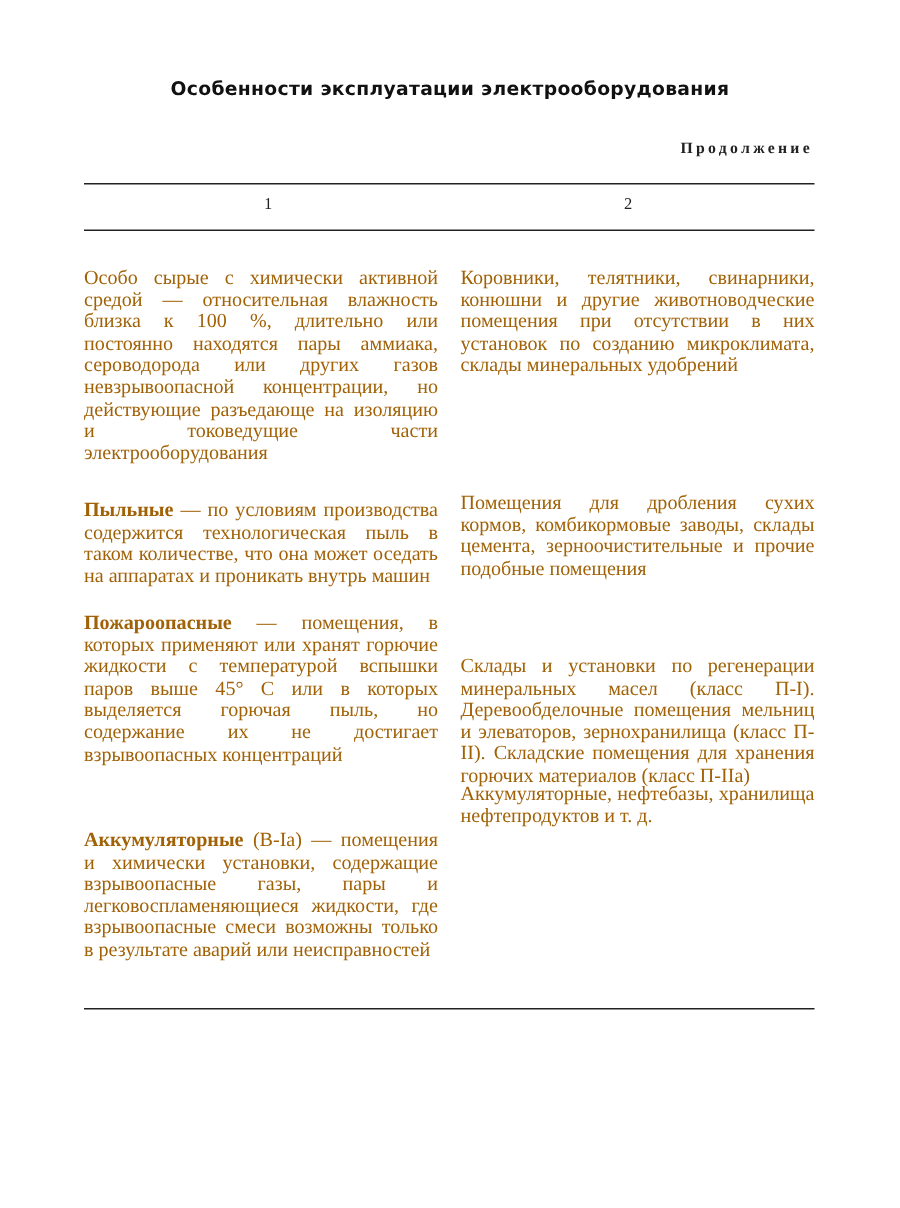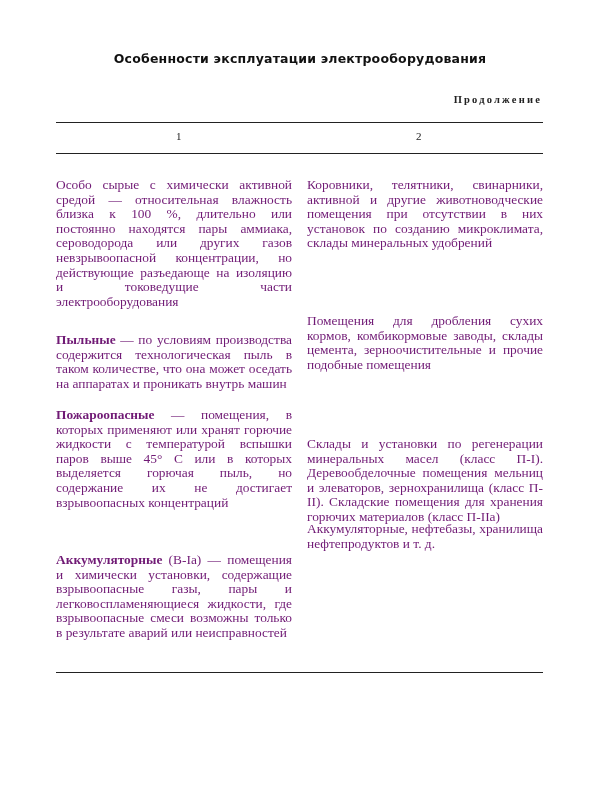--- a/index.html
+++ b/index.html
@@ -58,21 +58,21 @@
     .colnum.c2 { left: 416px; }
 
     .cell {
       position: absolute;
       width: 236px;
       font-family: "Liberation Serif", "DejaVu Serif", serif;
       font-size: 13.4px;
       line-height: 14.6px;
       text-align: justify;
       text-align-last: left;
-      color: #701a75;
+      color: #a16207;
       hyphens: manual;
     }
     .cell.left { left: 56px; }
     .cell.right { left: 307px; }
     .term { font-weight: bold; }
   </style>
 </head>
 <body>
 
 <div class="page-title">Особенности эксплуатации электрооборудования</div>
@@ -80,28 +80,28 @@
 
 <div class="rule top"></div>
 <div class="colnum c1">1</div>
 <div class="colnum c2">2</div>
 <div class="rule mid"></div>
 
 <div>
   <div class="cell left" style="top:178px;">
     <span class="term" style="font-weight:normal;">Особо сырые с химически активной средой</span><span> — относительная влажность близка к 100 %, длительно или постоянно находятся пары аммиака, сероводорода или других газов невзрывоопасной концентрации, но действующие разъедающе на изоляцию и токоведущие части электрооборудования</span>
   </div>
-  <div class="cell right" style="top:178px;">Коровники, телятники, свинарники, активной и другие животноводческие помещения при отсутствии в них установок по созданию микроклимата, склады минеральных удобрений</div>
+  <div class="cell right" style="top:178px;">Коровники, телятники, свинарники, конюшни и другие животноводческие помещения при отсутствии в них установок по созданию микроклимата, склады минеральных удобрений</div>
 </div>
 
 <div>
   <div class="cell left" style="top:333px;">
     <span class="term">Пыльные</span><span> — по условиям производства содержится технологическая пыль в таком количестве, что она может оседать на аппаратах и проникать внутрь машин</span>
   </div>
-  <div class="cell right" style="top:314px;">Помещения для дробления сухих кормов, комбикормовые заводы, склады цемента, зерноочистительные и прочие подобные помещения</div>
+  <div class="cell right" style="top:328px;">Помещения для дробления сухих кормов, комбикормовые заводы, склады цемента, зерноочистительные и прочие подобные помещения</div>
 </div>
 
 <div>
   <div class="cell left" style="top:408px;">
     <span class="term">Пожароопасные</span><span> — помещения, в которых применяют или хранят горючие жидкости с температурой вспышки паров выше 45° С или в которых выделяется горючая пыль, но содержание их не достигает взрывоопасных концентраций</span>
   </div>
   <div class="cell right" style="top:437px;">Склады и установки по регенерации минеральных масел (класс П-I). Деревообделочные помещения мельниц и элеваторов, зернохранилища (класс П-II). Складские помещения для хранения горючих материалов (класс П-IIа)</div>
 </div>
 
 <div>

